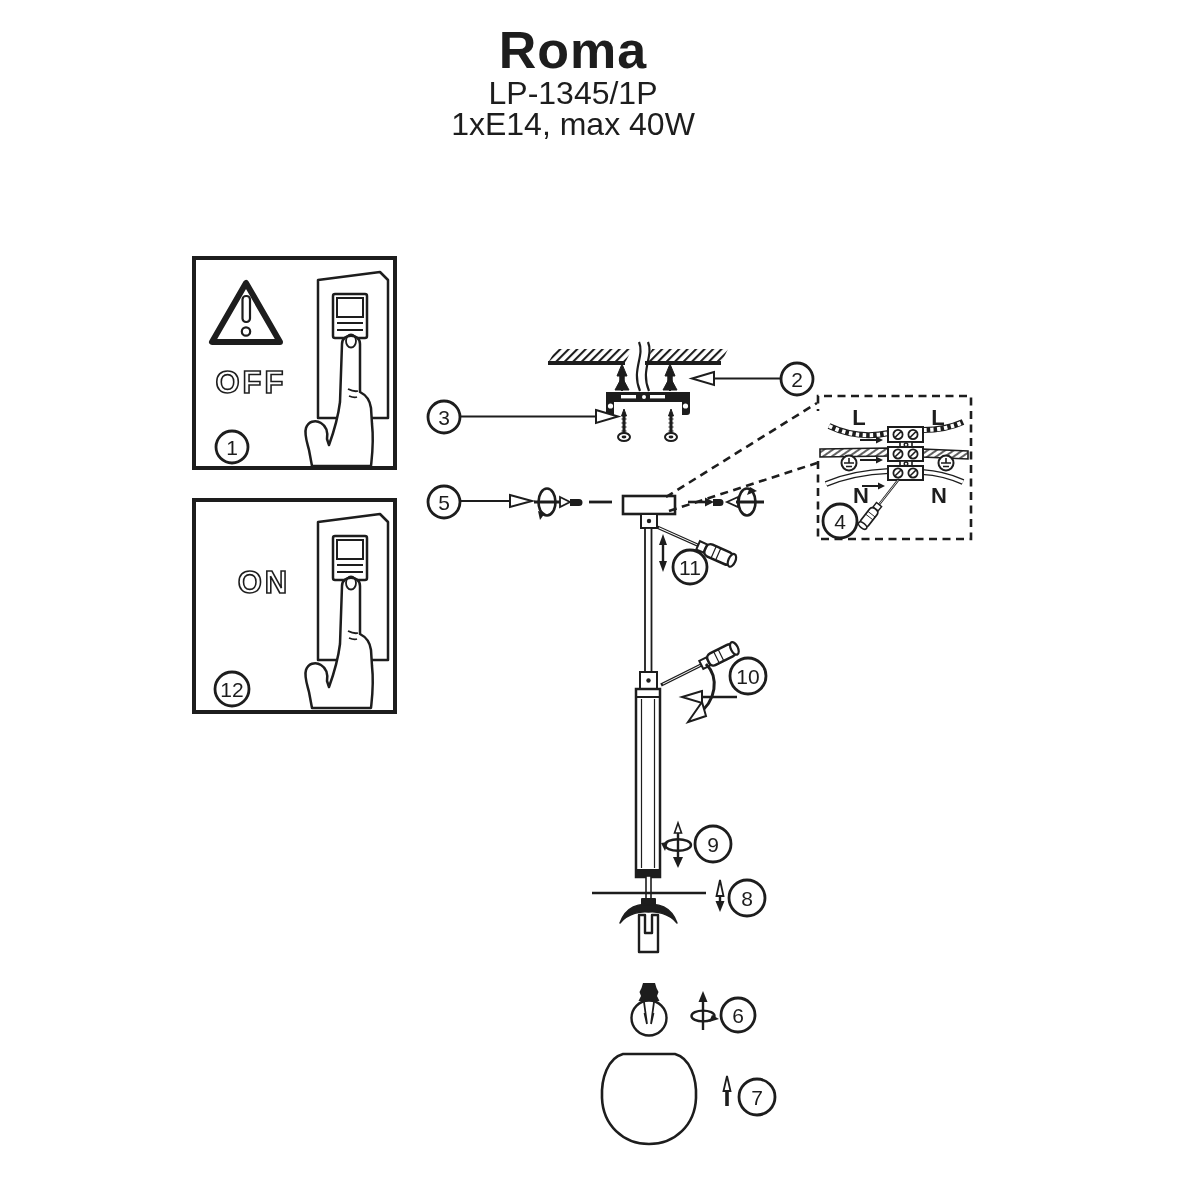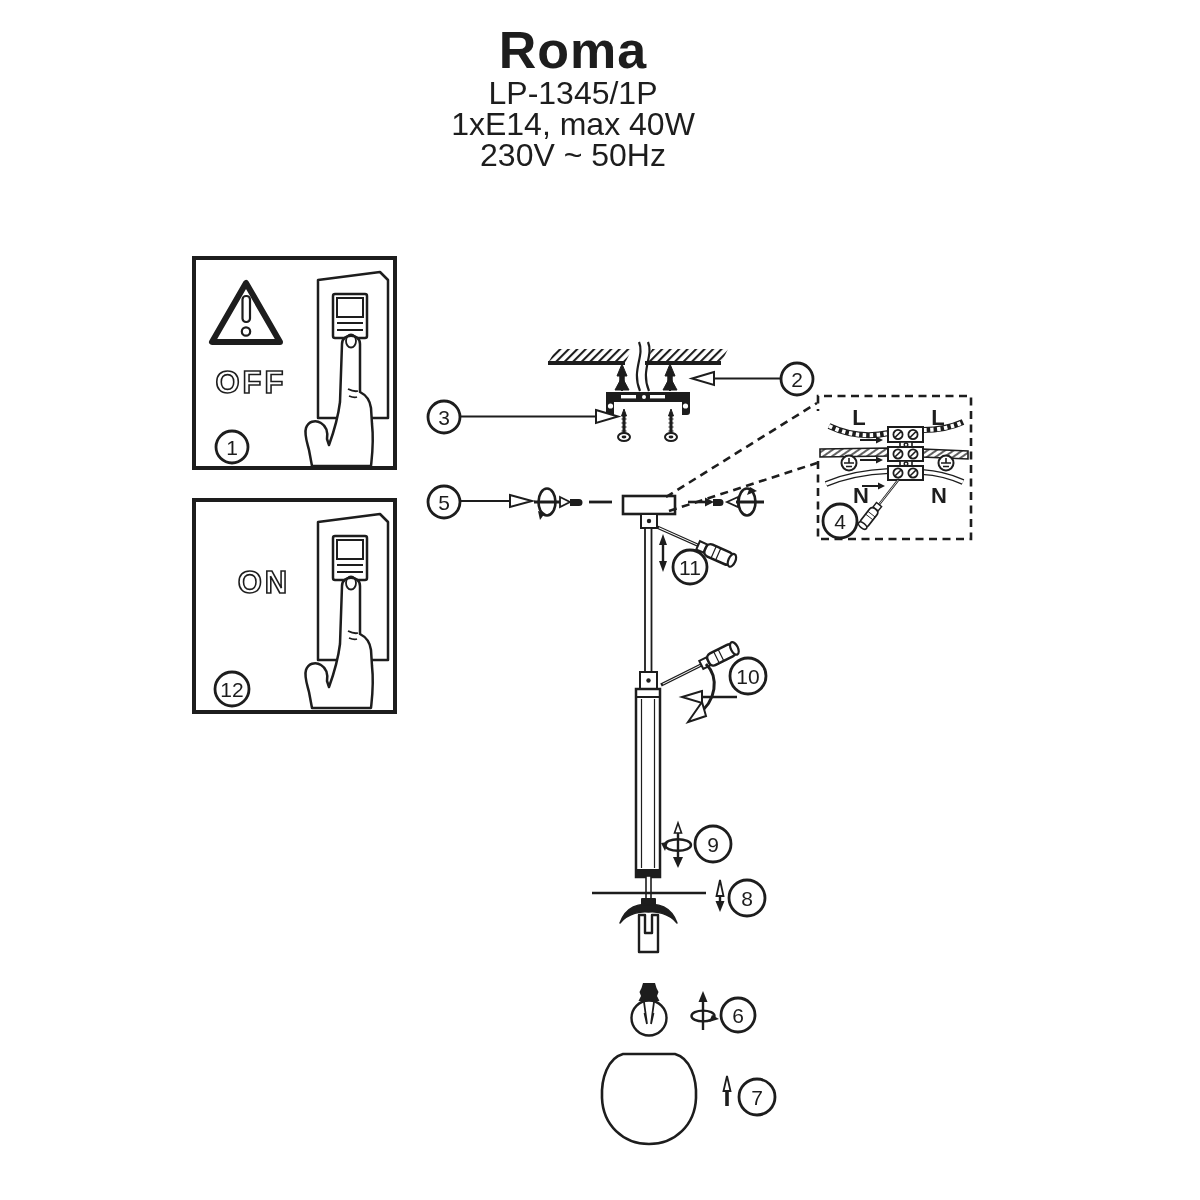--- a/index.html
+++ b/index.html
@@ -17,21 +17,20 @@
 </style>
 </head>
 <body>
 
 <div class="page">
 
   <div class="header">
     <div class="title">Roma</div>
     <div class="line">LP-1345/1P</div>
     <div class="line">1xE14, max 40W</div>
-    <div class="line">230V ~ 50Hz</div>
   </div>
 
   <svg width="1200" height="1200" viewBox="0 0 1200 1200">
     <defs>
       <pattern id="hatch" patternUnits="userSpaceOnUse" width="6" height="6" patternTransform="rotate(45)">
         <line x1="1" y1="0" x2="1" y2="6" stroke="#1d1d1d" stroke-width="2.2"></line>
       </pattern>
       <pattern id="hatch2" patternUnits="userSpaceOnUse" width="5" height="5" patternTransform="rotate(55)">
         <line x1="1" y1="0" x2="1" y2="5" stroke="#1d1d1d" stroke-width="1.4"></line>
       </pattern>

